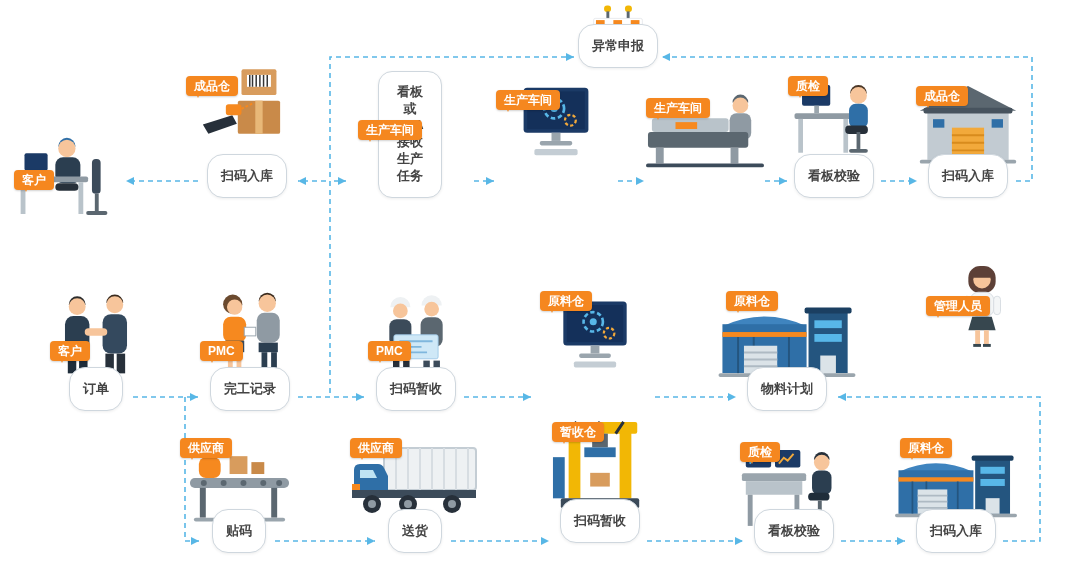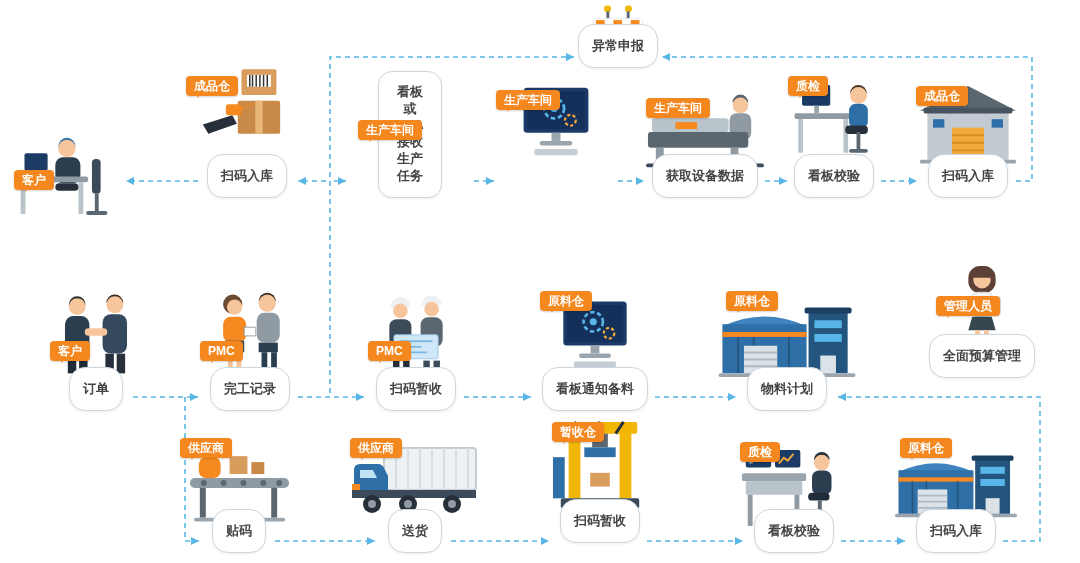--- a/index.html
+++ b/index.html
@@ -300,21 +300,20 @@
   <svg class="art" style="width:92px;height:72px;top:-2px">
       <use href="#i-monitor"></use>
     </svg>
 </div>
 
 <div class="node" style="left:644px;top:92px;width:122px;height:106px">
   <span class="badge" style="left:2px;top:6px">生产车间</span>
   <svg class="art" style="width:118px;height:76px;top:0">
       <use href="#i-machine"></use>
     </svg>
-  <div class="pill">获取设备数据</div>
 </div>
 
 <div class="node" style="left:784px;top:70px;width:100px;height:128px">
   <span class="badge" style="left:4px;top:6px">质检</span>
   <svg class="art" style="width:94px;height:94px;top:0">
       <use href="#i-qcdesk"></use>
     </svg>
   <div class="pill">看板校验</div>
 </div>
 
@@ -355,37 +354,35 @@
       <use href="#i-engineers"></use>
     </svg>
   <div class="pill">扫码暂收</div>
 </div>
 
 <div class="node" style="left:536px;top:285px;width:118px;height:126px">
   <span class="badge" style="left:4px;top:6px">原料仓</span>
   <svg class="art" style="width:88px;height:72px;top:14px">
       <use href="#i-monitor"></use>
     </svg>
-  <div class="pill">看板通知备料</div>
 </div>
 
 <div class="node" style="left:716px;top:285px;width:142px;height:126px">
   <span class="badge" style="left:10px;top:6px">原料仓</span>
   <svg class="art" style="width:138px;height:90px;top:4px">
       <use href="#i-bluewarehouse"></use>
     </svg>
   <div class="pill">物料计划</div>
 </div>
 
 <div class="node" style="left:924px;top:262px;width:116px;height:116px">
-  <span class="badge" style="left:12px;top:34px">管理人员</span>
+  <span class="badge" style="left:2px;top:34px">管理人员</span>
   <svg class="art" style="width:78px;height:90px;top:-4px">
       <use href="#i-manager"></use>
     </svg>
-  <div class="pill">全面预算管理</div>
 </div>
 
 <div class="node" style="left:180px;top:430px;width:118px;height:123px">
   <span class="badge" style="left:0;top:8px">供应商</span>
   <svg class="art" style="width:114px;height:92px;top:0">
       <use href="#i-conveyor"></use>
     </svg>
   <div class="pill">贴码</div>
 </div>
 

